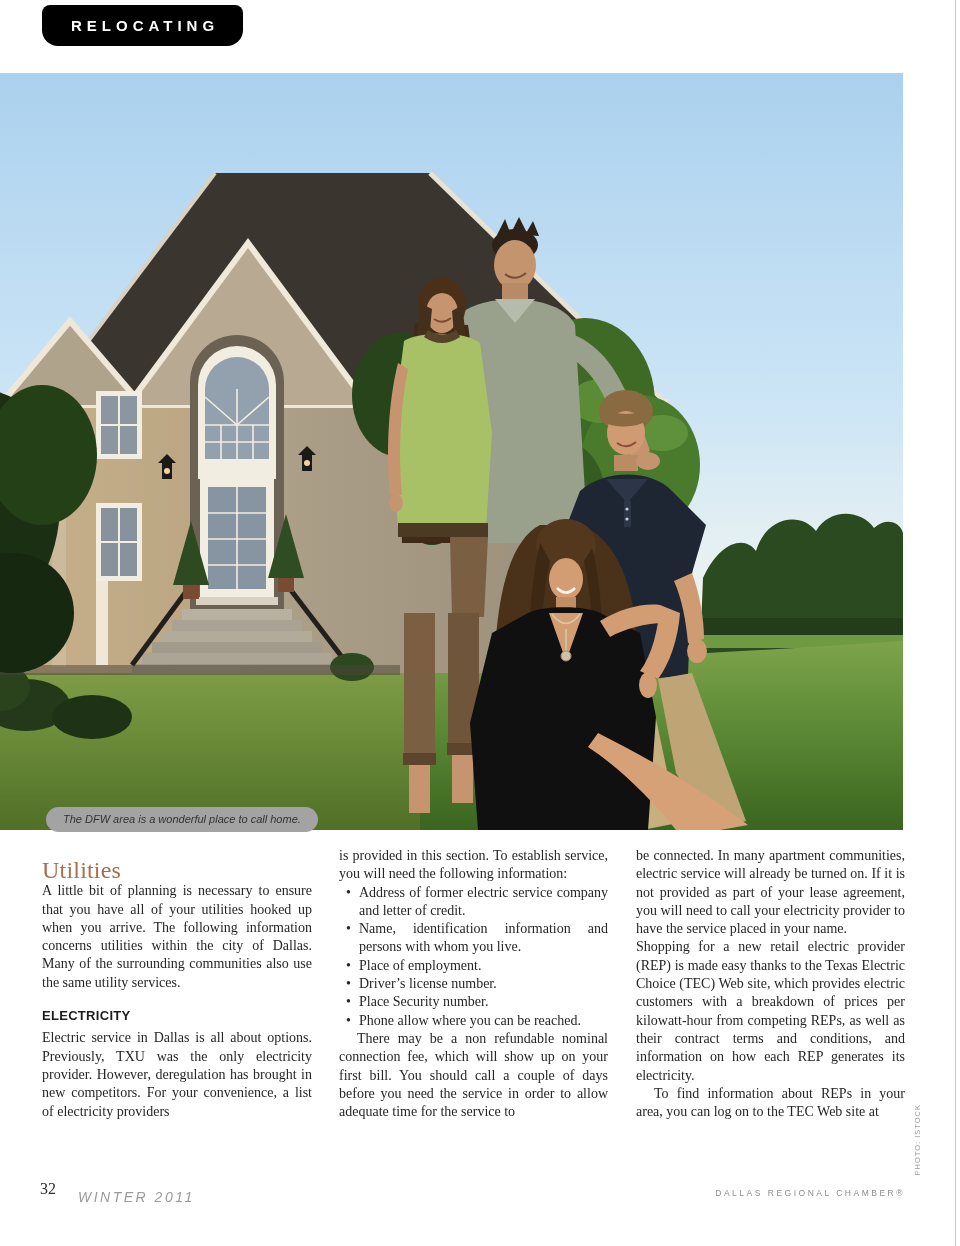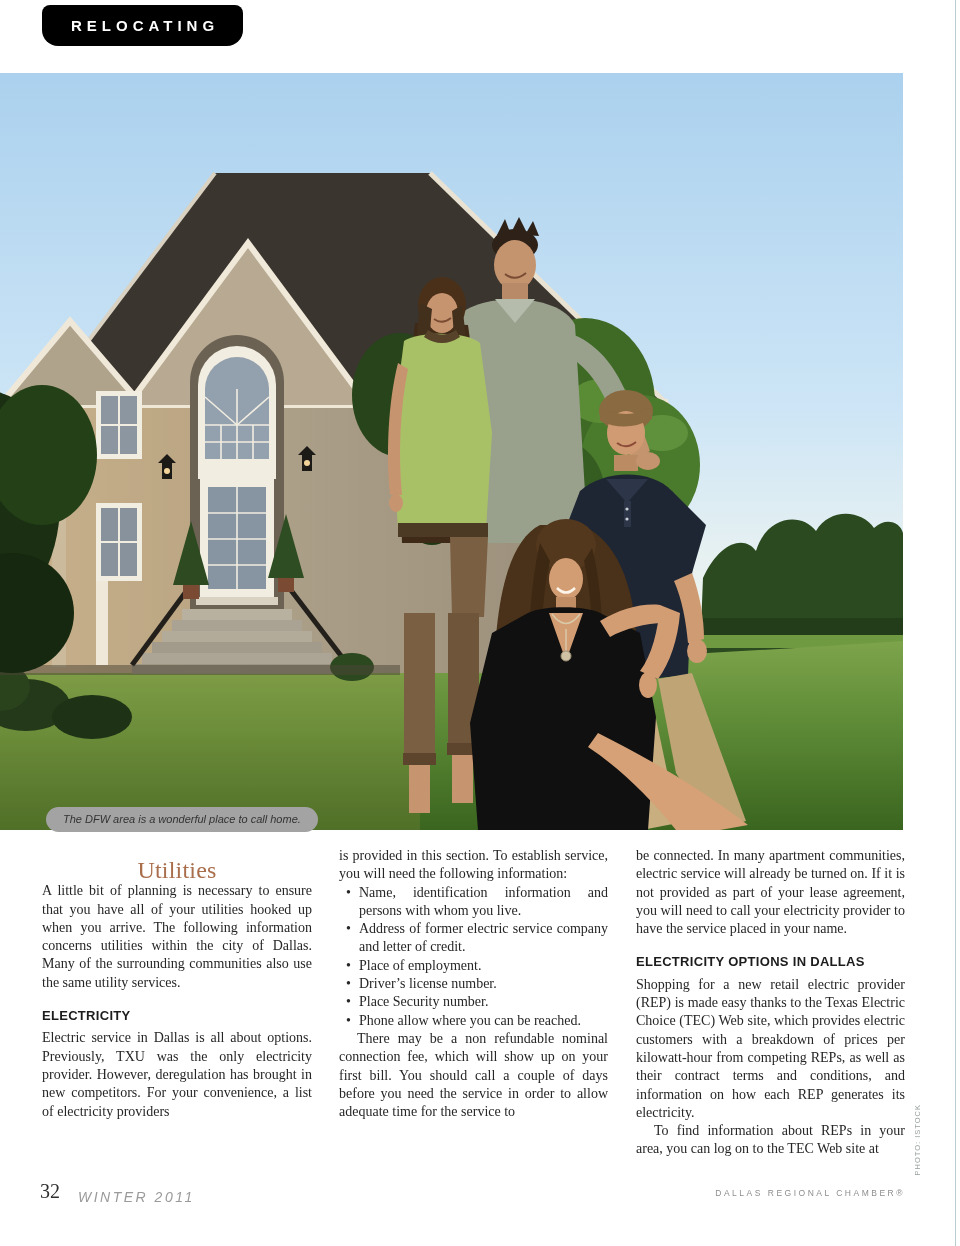--- a/index.html
+++ b/index.html
@@ -37,34 +37,34 @@
     font-size:14px;line-height:18.3px;text-align:justify;color:#262626;
   }
   #col1{left:42px;width:270px;}
   #col2{left:339px;width:269px;}
   #col3{left:636px;width:269px;}
   .col p{margin:0;}
   .cont{padding-left:20px;}
   h2.util{
     font-family:"Liberation Serif", serif;font-weight:normal;
     font-size:24px;color:#a96e4c;margin:14px 0 3px;letter-spacing:0.2px;
-    text-align:center;
+    text-align:left;
   }
   h3.sans{
     font-family:"Liberation Sans", sans-serif;font-weight:bold;
     font-size:13px;color:#1c1c1c;margin:15px 0 4px;letter-spacing:0.3px;
     text-align:left;
   }
   ul.blist{margin:0;padding:0 0 0 7px;list-style:none;}
   ul.blist li{position:relative;padding-left:13px;}
   ul.blist li::before{content:"\2022";position:absolute;left:0;top:0;color:#262626;}
   .gap-top{margin-top:18px;}
   .indent{text-indent:18px;}
   
-  .pageno{position:absolute;left:40px;top:1180px;font-size:20px;color:#2f2f2f;}
+  .pageno{position:absolute;left:40px;top:1180px;font-size:16px;color:#2f2f2f;}
   .issue{
     position:absolute;left:78px;top:1189px;
     font-family:"Liberation Sans", sans-serif;font-style:italic;
     font-size:14px;letter-spacing:2.5px;color:#9a9a9a;
   }
   .publisher{
     position:absolute;right:55px;top:1188px;
     font-family:"Liberation Sans", sans-serif;
     font-size:8.5px;letter-spacing:2.5px;color:#8d8d8d;
   }
@@ -315,33 +315,32 @@
 <div class="col" id="col1">
   <h2 class="util">Utilities</h2>
   <p>A little bit of planning is necessary to ensure that you have all of your utilities hooked up when you arrive. The following information concerns utilities within the city of Dallas. Many of the surrounding communities also use the same utility services.</p>
   <h3 class="sans">ELECTRICITY</h3>
   <p>Electric service in Dallas is all about options. Previously, TXU was the only electricity provider. However, deregulation has brought in new competitors. For your convenience, a list of electricity providers</p>
 </div>
 
 <div class="col" id="col2">
   <p>is provided in this section. To establish service, you will need the following information:</p>
   <ul class="blist">
+    <li><span>Address of former electric service company and letter of credit.</span></li>
     <li><span>Name, identification information and persons with whom you live.</span></li>
-    <li><span>Address of former electric service company and letter of credit.</span></li>
     <li><span>Place of employment.</span></li>
     <li><span>Driver’s license number.</span></li>
     <li><span>Place Security number.</span></li>
     <li><span>Phone allow where you can be reached.</span></li>
   </ul>
   <p class="gap-top indent">There may be a non refundable nominal connection fee, which will show up on your first bill. You should call a couple of days before you need the service in order to allow adequate time for the service to</p>
 </div>
 
 <div class="col" id="col3">
   <p>be connected. In many apartment communities, electric service will already be turned on. If it is not provided as part of your lease agreement, you will need to call your electricity provider to have the service placed in your name.</p>
-  <h3 class="sans">ELECTRICITY OPTIONS IN DALLAS</h3>
   <p>Shopping for a new retail electric provider (REP) is made easy thanks to the Texas Electric Choice (TEC) Web site, which provides electric customers with a breakdown of prices per kilowatt-hour from competing REPs, as well as their contract terms and conditions, and information on how each REP generates its electricity.</p>
   <p class="indent">To find information about REPs in your area, you can log on to the TEC Web site at</p>
 </div>
 
 <div class="credit">PHOTO: ISTOCK</div>
 
 <div class="pageno">32</div>
 <div class="issue">WINTER 2011</div>
 <div class="publisher">DALLAS REGIONAL CHAMBER®</div>
 

